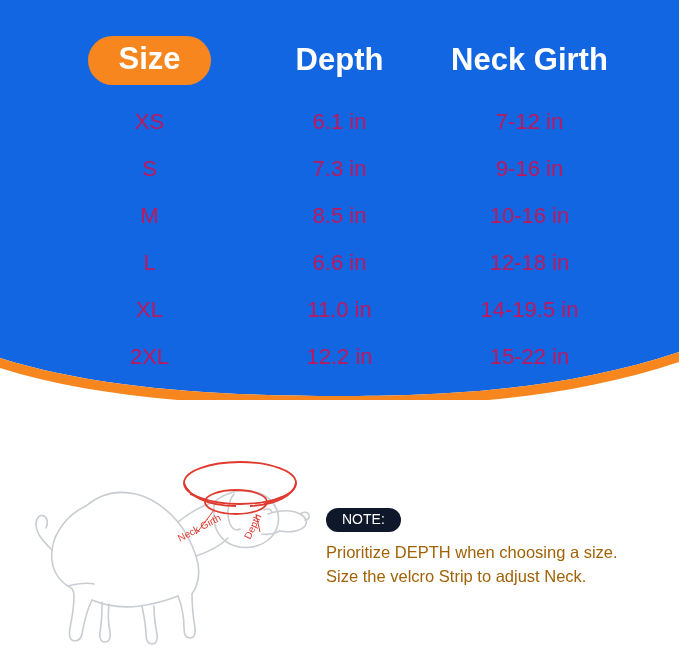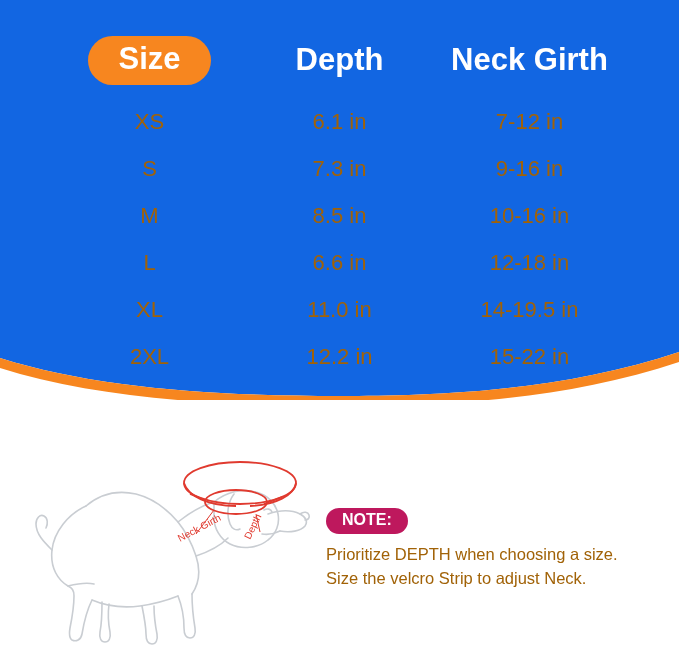--- a/index.html
+++ b/index.html
@@ -64,21 +64,21 @@
     background: #f7861f;
     color: #ffffff;
     border-radius: 26px;
     padding: 7px 30px 9px 30px;
     font-size: 31px;
     font-weight: bold;
     line-height: 1.05;
   }
 
   table.size-table tbody td {
-    color: #a16207;
+    color: #be185d;
     font-size: 22px;
     text-align: center;
     padding: 10px 0 11px 0;
     font-weight: normal;
   }
 
   
   .lower {
     position: absolute;
     left: 0;
@@ -94,24 +94,24 @@
   }
 
   .note-box {
     position: absolute;
     left: 326px;
     top: 118px;
     width: 330px;
   }
   .note-pill {
     display: inline-block;
-    background: #be185d;
+    background: #0f172a;
     color: #ffffff;
-    font-size: 16px;
-    font-weight: bold;
+    font-size: 14px;
+    font-weight: normal;
     border-radius: 16px;
     padding: 3px 16px 5px 16px;
     line-height: 1.15;
   }
   .note-lines {
     margin-top: 9px;
     color: #a16207;
     font-size: 16.5px;
     line-height: 1.45;
   }

